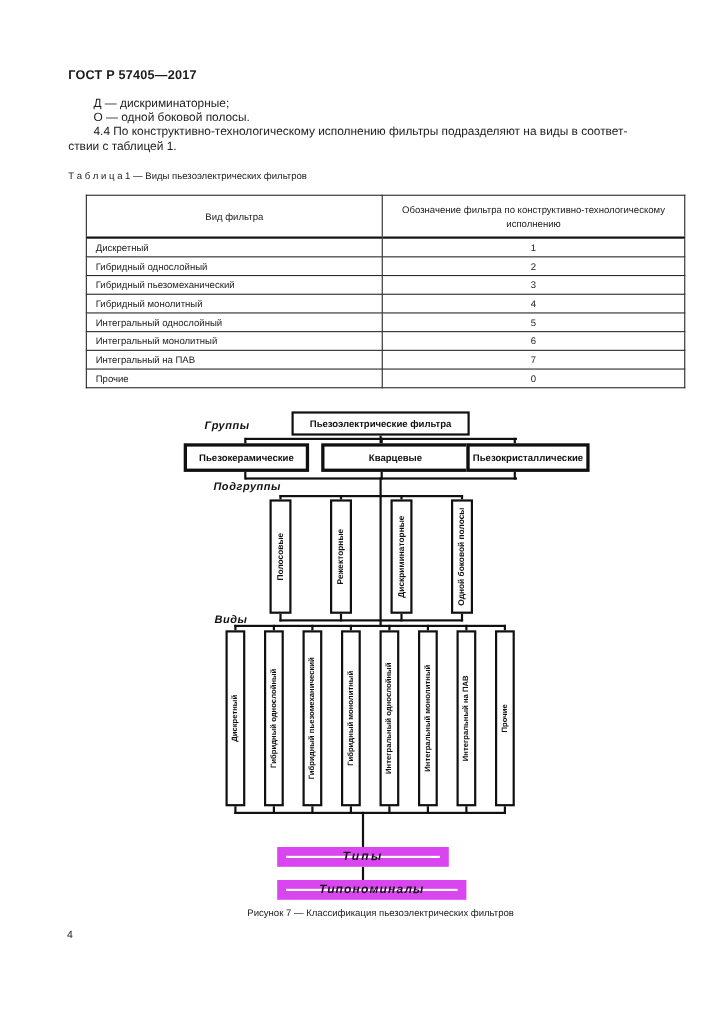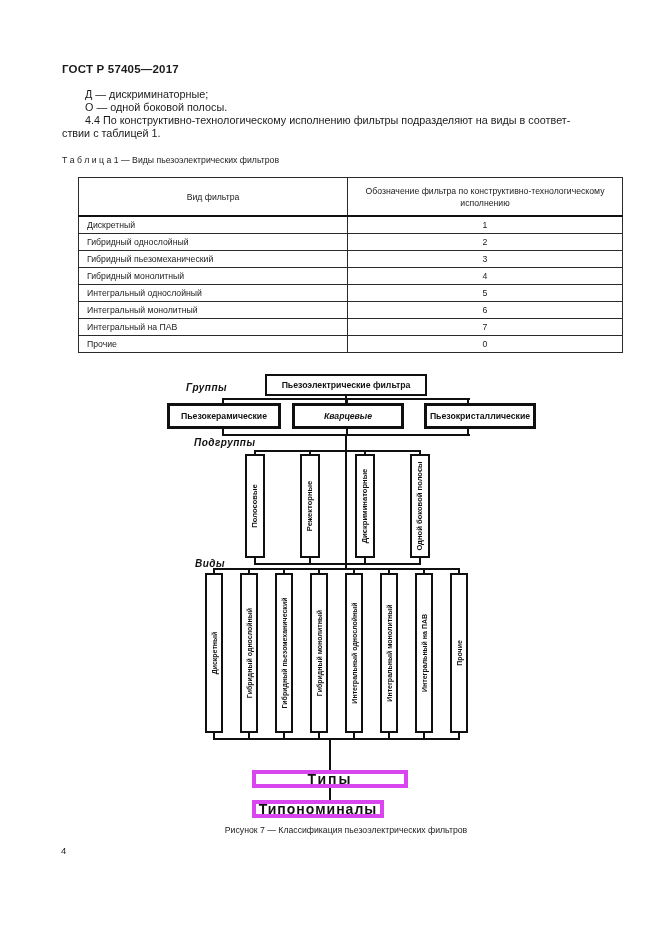--- a/index.html
+++ b/index.html
@@ -41,23 +41,23 @@
   }
   .vbox>span{
     position:absolute;left:50%;top:50%;
     transform:translate(-50%,-50%) rotate(-90deg);
     white-space:nowrap;font-weight:bold;color:#111;line-height:1;
   }
   .vbox.sg>span{font-size:7.6px;}
   .vbox.kd>span{font-size:7px;}
   .flbl{position:absolute;font-weight:bold;font-style:italic;font-size:10px;color:#111;letter-spacing:.5px;}
   .tybox{
-    position:absolute;background:#fff;border:4px solid #d946ef;box-sizing:border-box;
+    position:absolute;background:#fff;border:8px solid #d946ef;box-sizing:border-box;
     display:flex;align-items:center;justify-content:center;
-    font-weight:bold;font-size:14px;letter-spacing:2px;color:#111;
+    font-weight:bold;font-style:italic;font-size:11px;letter-spacing:2px;color:#111;
   }
   .fig-caption{left:78px;top:825px;width:536px;text-align:center;font-size:8.7px;color:#222;}
   .pagenum{left:61px;top:845px;font-size:9.5px;}
 </style>
 </head>
 <body>
 
 <div class="abs gost-header">ГОСТ Р 57405—2017</div>
 
 <div class="abs bodytext">
@@ -147,21 +147,21 @@
     <span>Пьезоэлектрические фильтра</span>
   </div>
 
   <div class="flbl" style="left:186px;top:382px;">Группы</div>
   <div class="flbl" style="left:194px;top:437px;">Подгруппы</div>
   <div class="flbl" style="left:195px;top:558px;">Виды</div>
 
   <div class="dbox" style="left:167px;top:403px;width:114px;height:26px;">
     <span>Пьезокерамические</span>
   </div>
-  <div class="dbox" style="left:292px;top:403px;width:112px;height:26px;font-style:italic;">
+  <div class="dbox" style="left:292px;top:403px;width:135px;height:26px;">
     <span>Кварцевые</span>
   </div>
   <div class="dbox" style="left:413px;top:403px;width:112px;height:26px;margin-left:11px;">
     <span>Пьезокристаллические</span>
   </div>
 
   <div class="vbox sg" style="left:245px;top:454px;width:20px;height:104px;">
     <span>Полосовые</span>
   </div>
   <div class="vbox sg" style="left:300px;top:454px;width:20px;height:104px;">
@@ -195,20 +195,20 @@
   <div class="vbox kd" style="left:415px;top:573px;width:18px;height:160px;">
     <span>Интегральный на ПАВ</span>
   </div>
   <div class="vbox kd" style="left:450px;top:573px;width:18px;height:160px;">
     <span>Прочие</span>
   </div>
 
   <div class="tybox" style="left:252px;top:770px;width:156px;height:18px;">
     <span>Типы</span>
   </div>
-  <div class="tybox" style="left:252px;top:800px;width:132px;height:18px;letter-spacing:1px;">
+  <div class="tybox" style="left:252px;top:800px;width:172px;height:18px;letter-spacing:1px;">
     <span>Типономиналы</span>
   </div>
 </div>
 
 <div class="abs fig-caption">Рисунок 7 — Классификация пьезоэлектрических фильтров</div>
 
 <div class="abs pagenum">4</div>
 
 </body></html>

